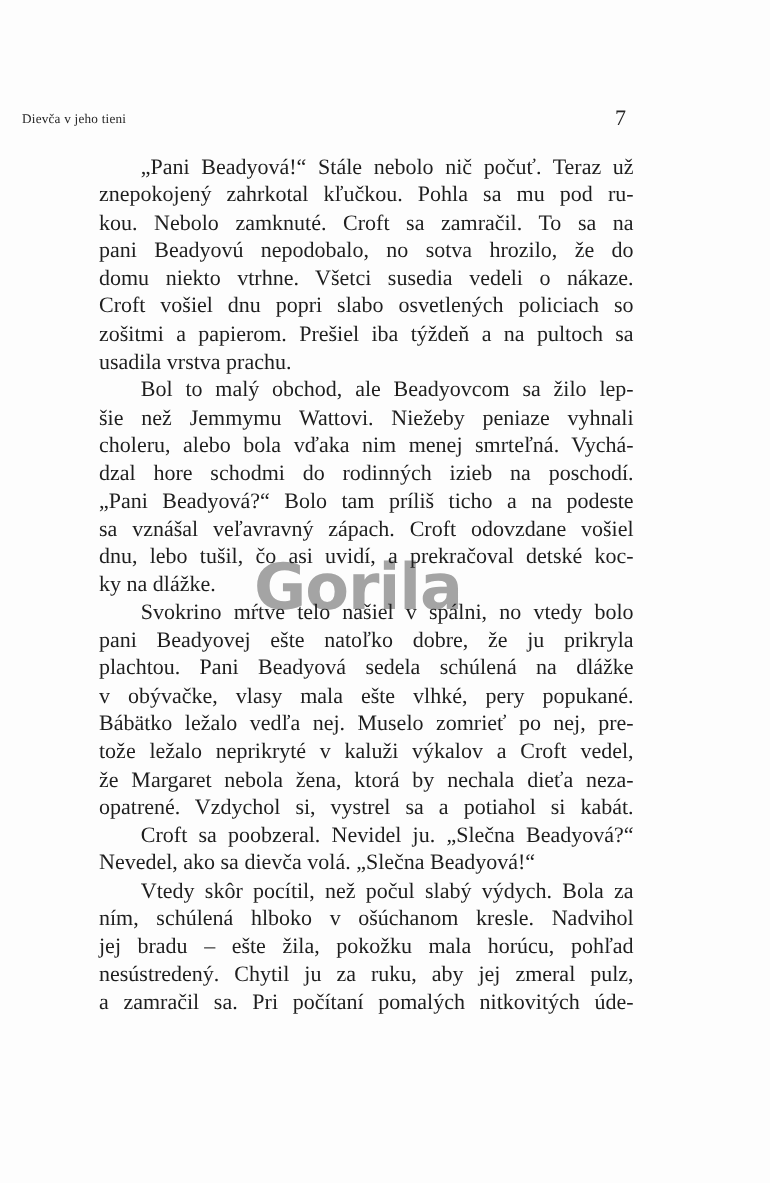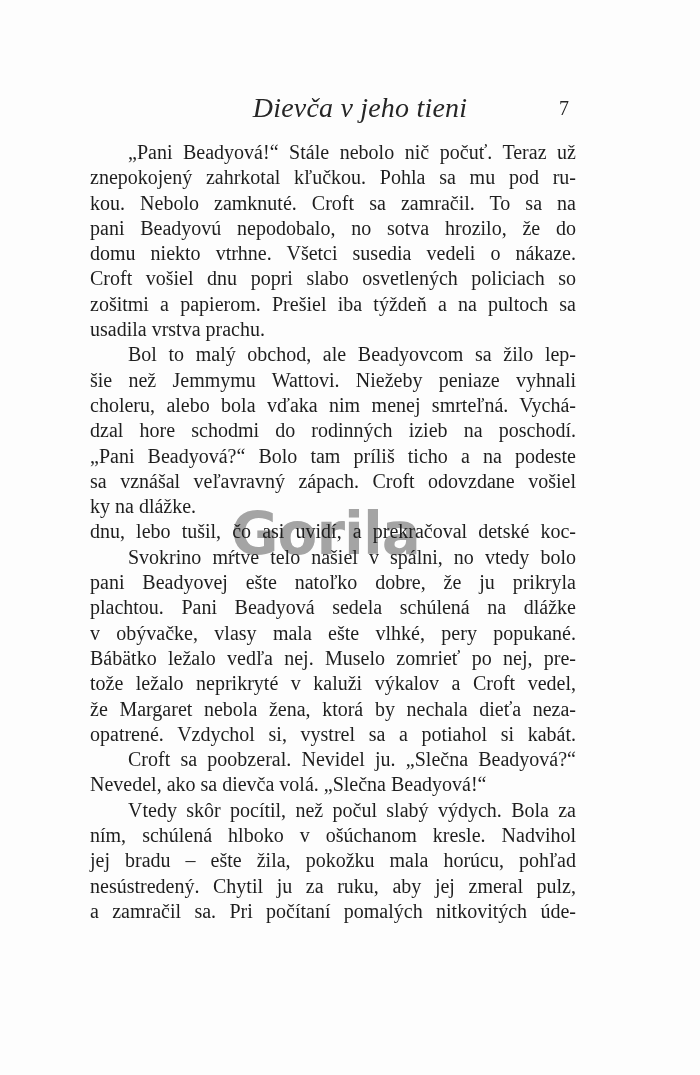--- a/index.html
+++ b/index.html
@@ -17,23 +17,21 @@
   .page {
     position: absolute;
     inset: 0;
   }
   
   .running-header {
     position: absolute;
     top: 95px;
     left: 20px;
     right: 0;
-    text-align: center;
-    font-style: italic;
-    font-size: 28px;
+    font-size: 12px;
     line-height: 26px;
     color: #262626;
     letter-spacing: 0.2px;
   }
   .page-number {
     position: absolute;
     top: 95px;
     right: 131px;
     font-size: 20px;
     line-height: 26px;
@@ -94,22 +92,22 @@
       <div class="text-line">domu niekto vtrhne. Všetci susedia vedeli o nákaze.</div>
       <div class="text-line">Croft vošiel dnu popri slabo osvetlených policiach so</div>
       <div class="text-line">zošitmi a papierom. Prešiel iba týždeň a na pultoch sa</div>
       <div class="text-line para-end">usadila vrstva prachu.</div>
       <div class="text-line para-first">Bol to malý obchod, ale Beadyovcom sa žilo lep-</div>
       <div class="text-line">šie než Jemmymu Wattovi. Niežeby peniaze vyhnali</div>
       <div class="text-line">choleru, alebo bola vďaka nim menej smrteľná. Vychá-</div>
       <div class="text-line">dzal hore schodmi do rodinných izieb na poschodí.</div>
       <div class="text-line">„Pani Beadyová?“ Bolo tam príliš ticho a na podeste</div>
       <div class="text-line">sa vznášal veľavravný zápach. Croft odovzdane vošiel</div>
+      <div class="text-line">dnu, lebo tušil, čo asi uvidí, a prekračoval detské koc-</div>
       <div class="text-line para-end">ky na dlážke.</div>
-      <div class="text-line">dnu, lebo tušil, čo asi uvidí, a prekračoval detské koc-</div>
       <div class="text-line para-first">Svokrino mŕtve telo našiel v spálni, no vtedy bolo</div>
       <div class="text-line">pani Beadyovej ešte natoľko dobre, že ju prikryla</div>
       <div class="text-line">plachtou. Pani Beadyová sedela schúlená na dlážke</div>
       <div class="text-line">v obývačke, vlasy mala ešte vlhké, pery popukané.</div>
       <div class="text-line">Bábätko ležalo vedľa nej. Muselo zomrieť po nej, pre-</div>
       <div class="text-line">tože ležalo neprikryté v kaluži výkalov a Croft vedel,</div>
       <div class="text-line">že Margaret nebola žena, ktorá by nechala dieťa neza-</div>
       <div class="text-line">opatrené. Vzdychol si, vystrel sa a potiahol si kabát.</div>
       <div class="text-line para-first">Croft sa poobzeral. Nevidel ju. „Slečna Beadyová?“</div>
       <div class="text-line para-end">Nevedel, ako sa dievča volá. „Slečna Beadyová!“</div>

